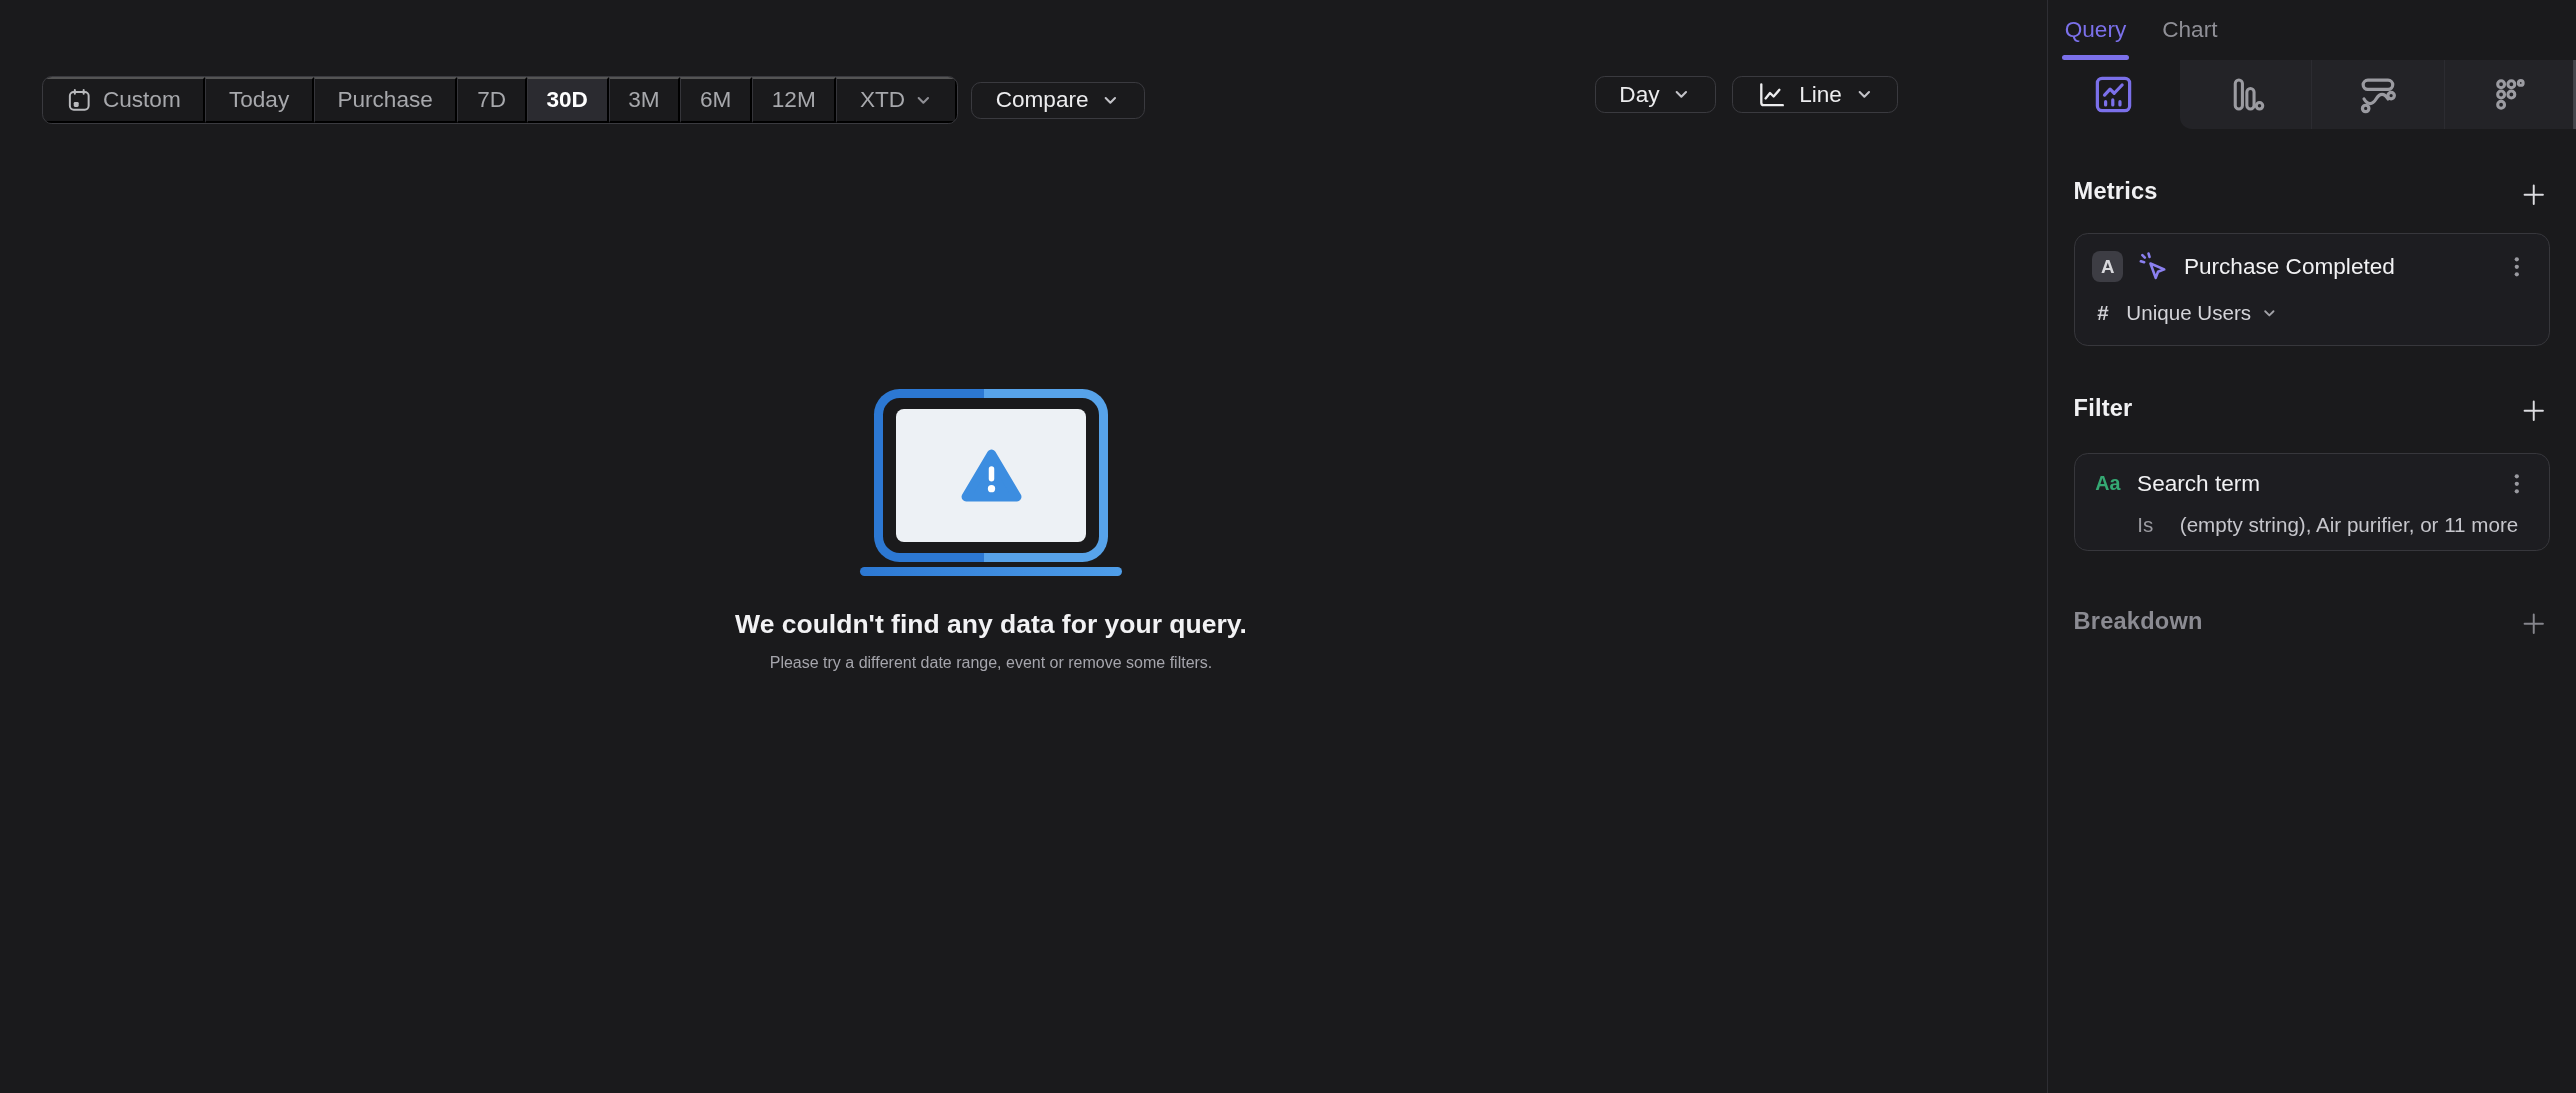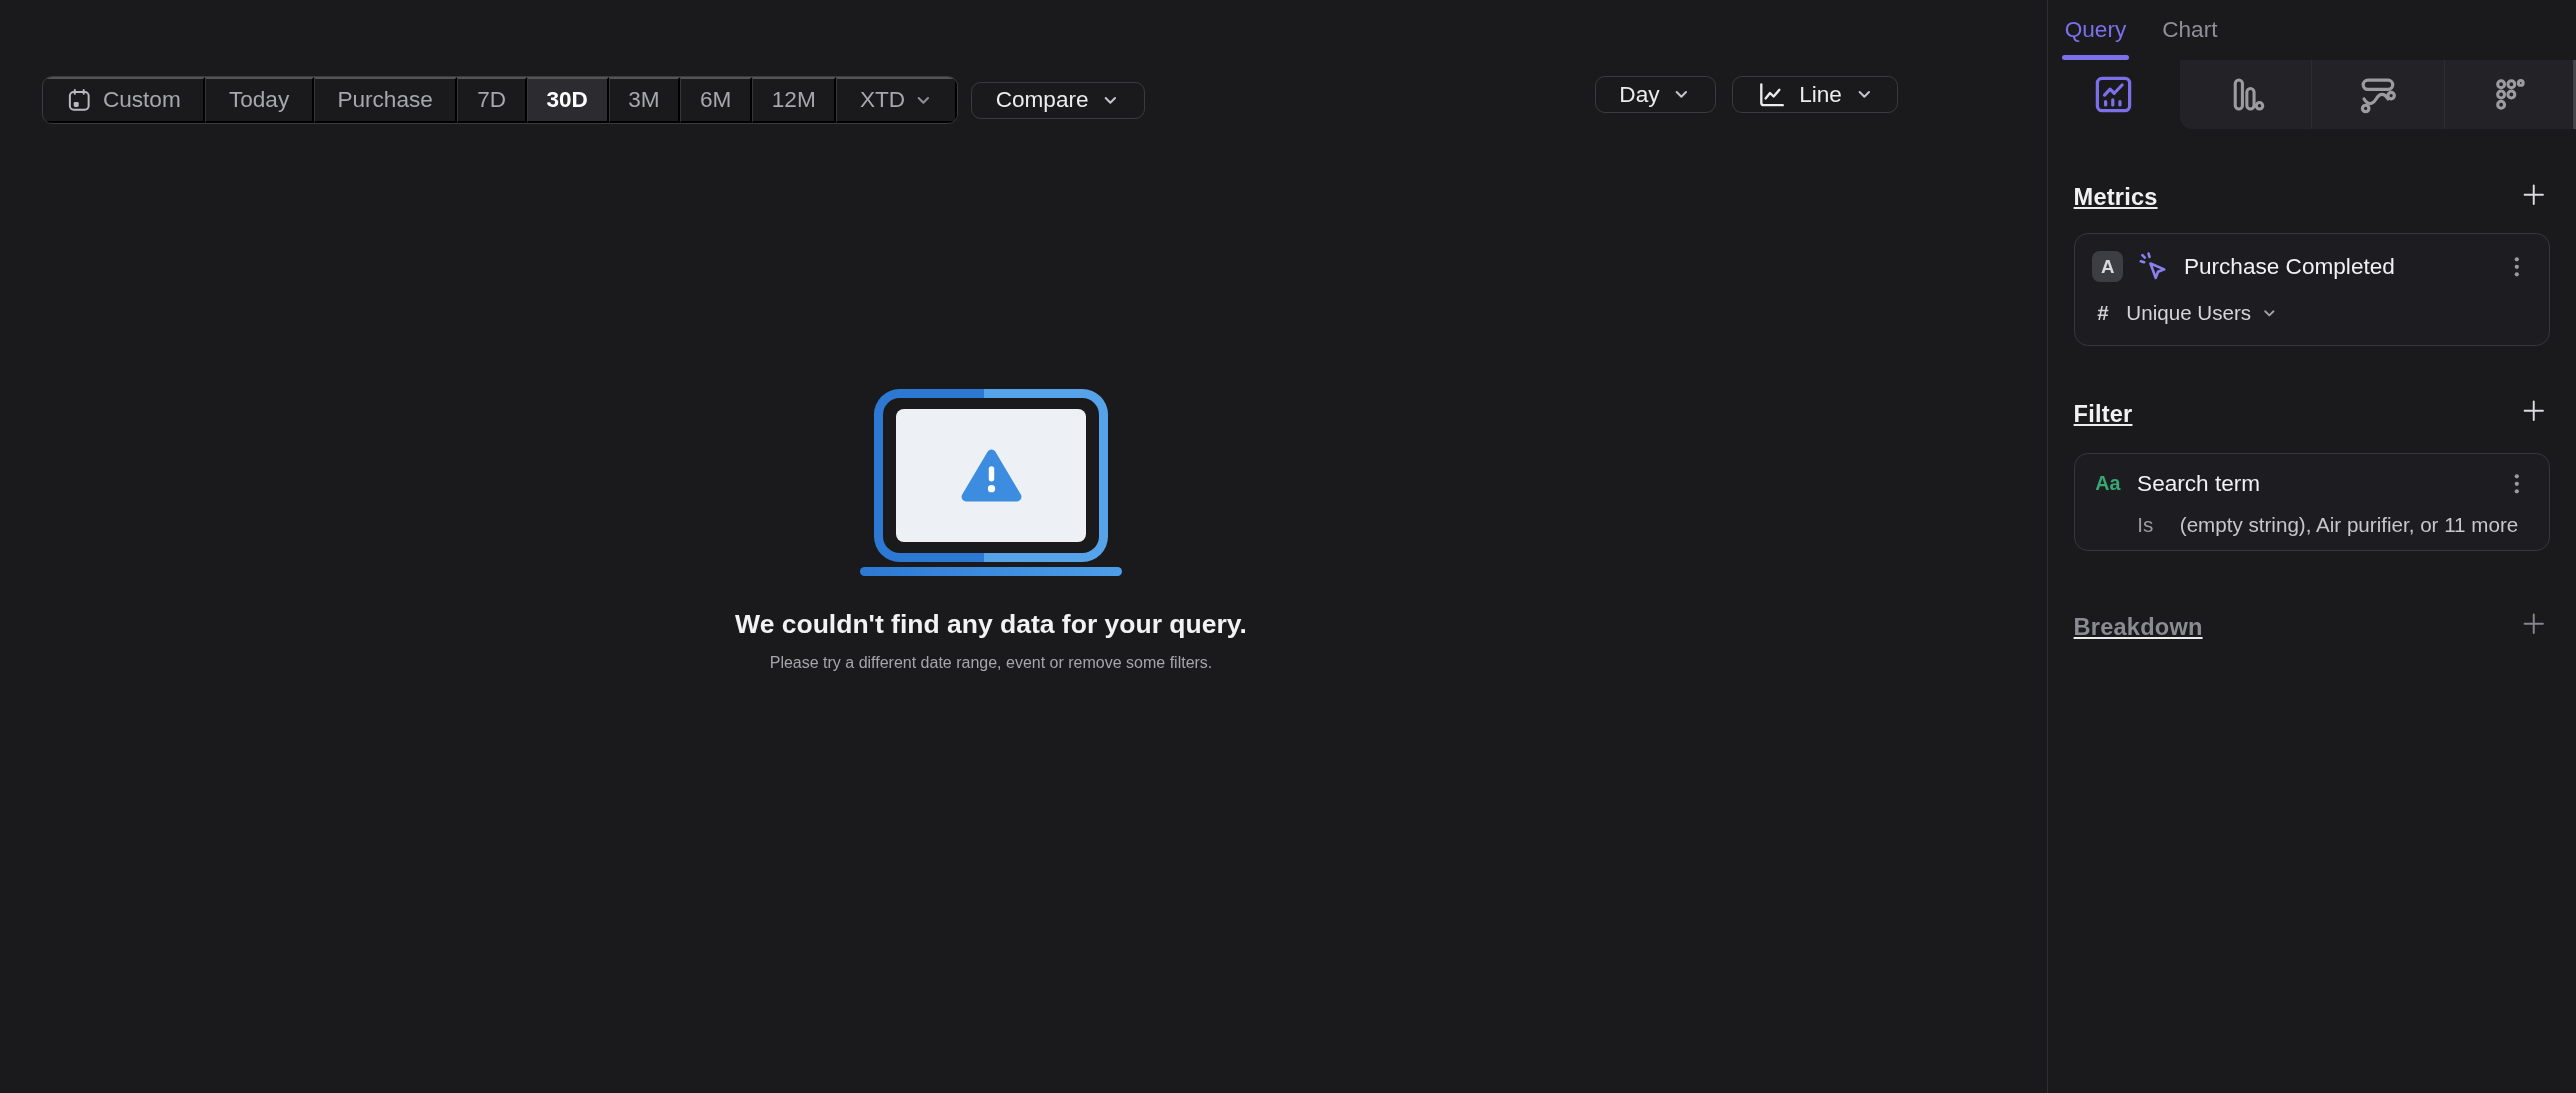--- a/index.html
+++ b/index.html
@@ -88,21 +88,21 @@
   .icon-tabs{display:flex;height:69px;}
   .icon-tab{
     flex:1;display:flex;align-items:center;justify-content:center;
     background:#232327;border-left:1.5px solid #2c2c31;color:#9b9ba1;border-top:none;border-right:none;border-bottom:none;
   }
   .icon-tab.active{background:transparent;border-left:none;color:#7b70ea;}
   .icon-tab:nth-child(2){border-left:none;border-bottom-left-radius:11.8px;}
   .icon-tab:last-child{box-shadow:inset -2.9px 0 0 #46464c;}
 
   .sb-content{padding:0 25.6px;}
-  .sec-head{margin-top:49px;display:flex;justify-content:space-between;align-items:flex-end;height:33px;text-decoration:underline;}
+  .sec-head{margin-top:49px;display:flex;justify-content:space-between;align-items:flex-start;height:33px;}
   .sec-head.filter-head{margin-top:49px;}
   .sec-head.breakdown-head{margin-top:57px;}
   .sec-title{font-size:23.6px;font-weight:700;color:#f1f1f3;letter-spacing:0.2px;}
   .sec-title.muted{color:#8b8b92;}
   .plus-btn{width:33px;height:33px;display:flex;align-items:center;justify-content:center;
     background:none;border:none;color:#dcdce0;padding:0;}
   .plus-btn.muted{color:#85858c;}
 
   .card{
     margin-top:21.6px;border:1.5px solid #37373c;border-radius:13.8px;

